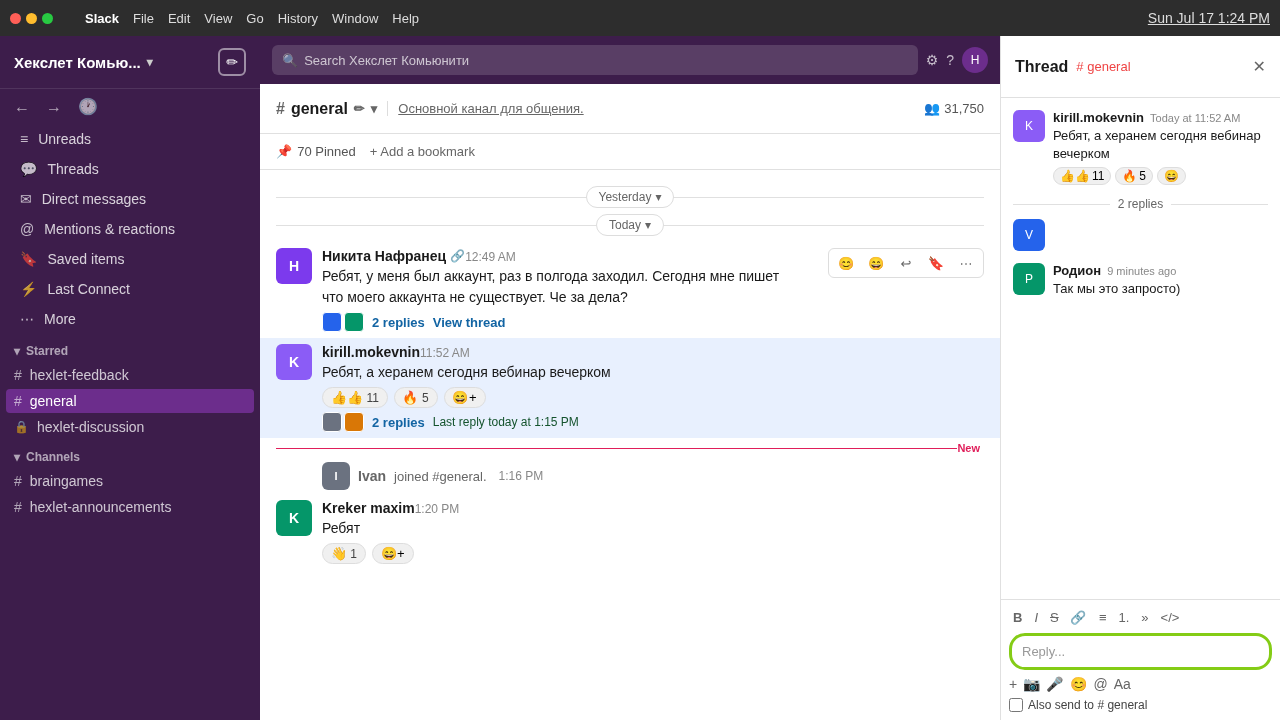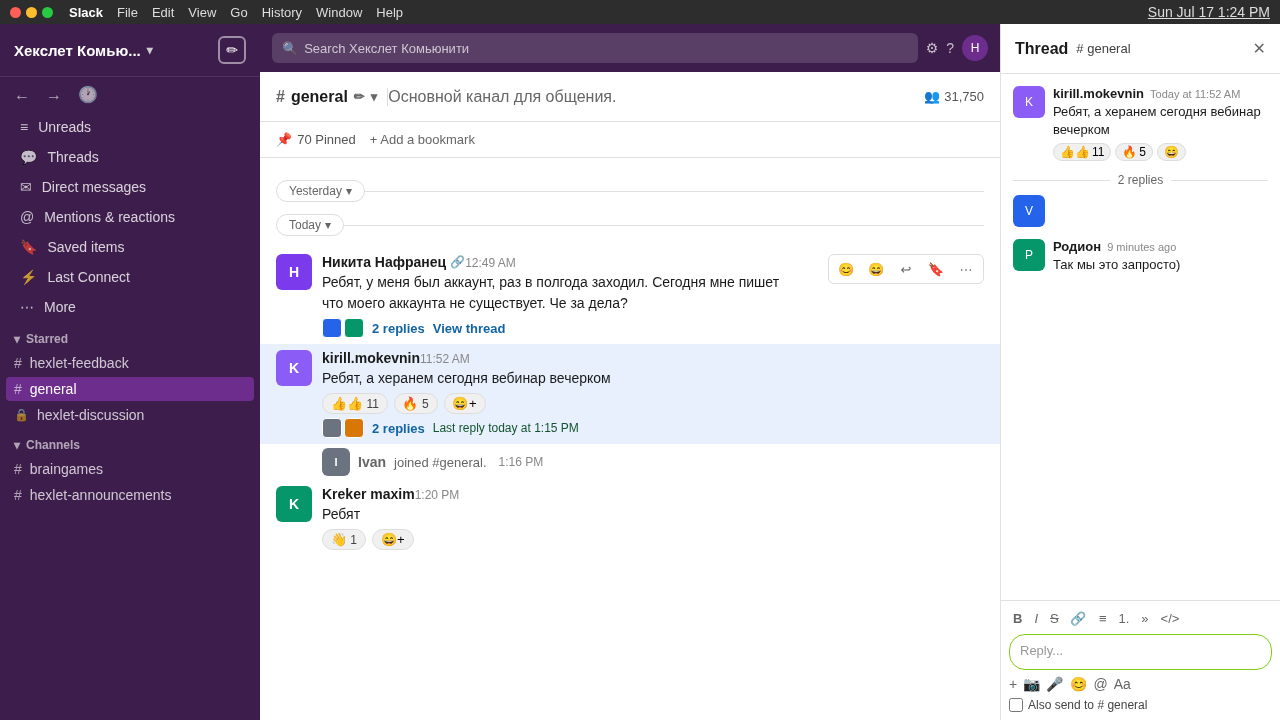--- a/index.html
+++ b/index.html
@@ -8,26 +8,26 @@
       height: 720px;
       overflow: hidden;
       font-family: -apple-system, BlinkMacSystemFont, 'Segoe UI', sans-serif;
       background: #1a1a2e;
       display: flex;
       flex-direction: column;
     }
 
     
     .mac-menubar {
-      height: 24px;
+      height: 36px;
       background: #2d2d2d;
       display: flex;
       align-items: center;
       padding: 12px 10px;
-      gap: 16px;
+      gap: 32px;
       flex-shrink: 0;
     }
     .mac-dots {
       display: flex;
       gap: 5px;
       align-items: center;
     }
     .mac-dot {
       width: 11px;
       height: 11px;
@@ -222,23 +222,24 @@
       font-size: 16px;
       font-weight: 700;
       color: #1a1a1a;
       display: flex;
       align-items: center;
       gap: 6px;
     }
     .channel-title-hash { color: #666; }
     .channel-desc {
       color: #666;
-      font-size: 16px;
+      font-size: 13px;
       border-left: 1px solid #ddd;
-      padding-left: 0;
+      padding-left: 10px;
+      text-decoration: underline;
     }
     .channel-members {
       margin-left: auto;
       display: flex;
       align-items: center;
       gap: 4px;
       color: #555;
       font-size: 13px;
     }
 
@@ -274,21 +275,22 @@
     .messages-area {
       flex: 1;
       overflow-y: auto;
       padding: 10px 0;
       background: #fff;
     }
 
     .date-separator {
       display: flex;
       align-items: center;
-      margin: 12px 16px;
+      justify-content: center;
+      margin: 6px 16px;
       position: relative;
     }
     .date-separator::before {
       content: '';
       position: absolute;
       left: 0; right: 0;
       height: 1px;
       background: #e0e0e0;
     }
     .date-badge {
@@ -436,34 +438,34 @@
     .thread-panel {
       width: 280px;
       border-left: 1px solid #e0e0e0;
       display: flex;
       flex-direction: column;
       background: #fff;
       flex-shrink: 0;
     }
 
     .thread-header {
-      height: 50px;
+      height: 62px;
       border-bottom: 1px solid #e0e0e0;
       display: flex;
       align-items: center;
       padding: 0 14px;
       gap: 8px;
     }
     .thread-title {
       font-size: 16px;
       font-weight: 700;
       color: #1a1a1a;
     }
     .thread-channel {
-      color: #404040;
+      color: #ef4444;
       font-size: 13px;
     }
     .thread-close {
       margin-left: auto;
       color: #666;
       cursor: pointer;
       font-size: 16px;
     }
 
     .thread-messages {
@@ -547,21 +549,21 @@
       margin-bottom: 6px;
     }
     .reply-toolbar-btn {
       color: #666;
       font-size: 13px;
       cursor: pointer;
       padding: 2px 4px;
       border-radius: 3px;
     }
     .reply-input {
-      border: 1px solid #84cc16;
+      border: 3px solid #84cc16;
       border-radius: 16px;
       padding: 8px 10px;
       font-size: 13px;
       color: #999;
       min-height: 36px;
       background: #fff;
     }
     .reply-actions {
       display: flex;
       align-items: center;
@@ -817,20 +819,23 @@
             <div style="display:flex;gap:2px;">
               <div class="reply-avatar" style="background:#6b7280;"></div>
               <div class="reply-avatar" style="background:#d97706;"></div>
             </div>
             <span class="reply-link">2 replies</span>
             <span class="reply-time">Last reply today at 1:15 PM</span>
           </div>
         </div>
       </div>
 
+      <div class="new-line-separator">
+        <span class="new-badge-inline">New</span>
+      </div>
       <div class="system-message">
         <div class="avatar gray" style="width:28px;height:28px;font-size:11px;">I</div>
         <span style="font-weight:700;font-size:14px;">Ivan</span>
         <span style="font-size:13px;color:#666;">joined #general.</span>
         <span style="font-size:12px;color:#888;margin-left:4px;">1:16 PM</span>
       </div>
 
       <div class="message-row">
         <div class="avatar green">K</div>
         <div class="message-content">

